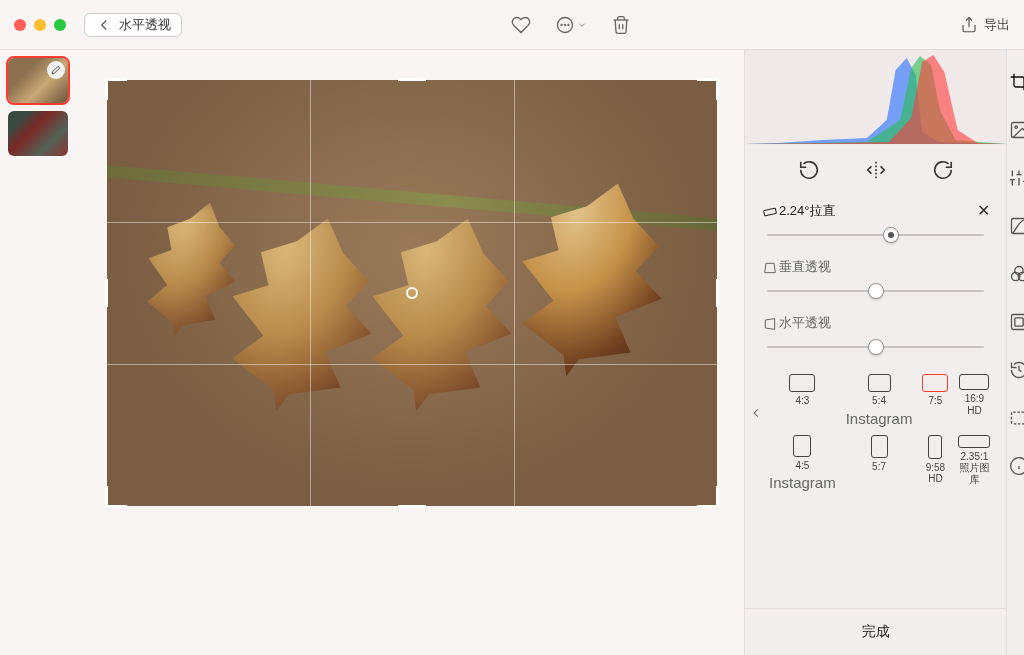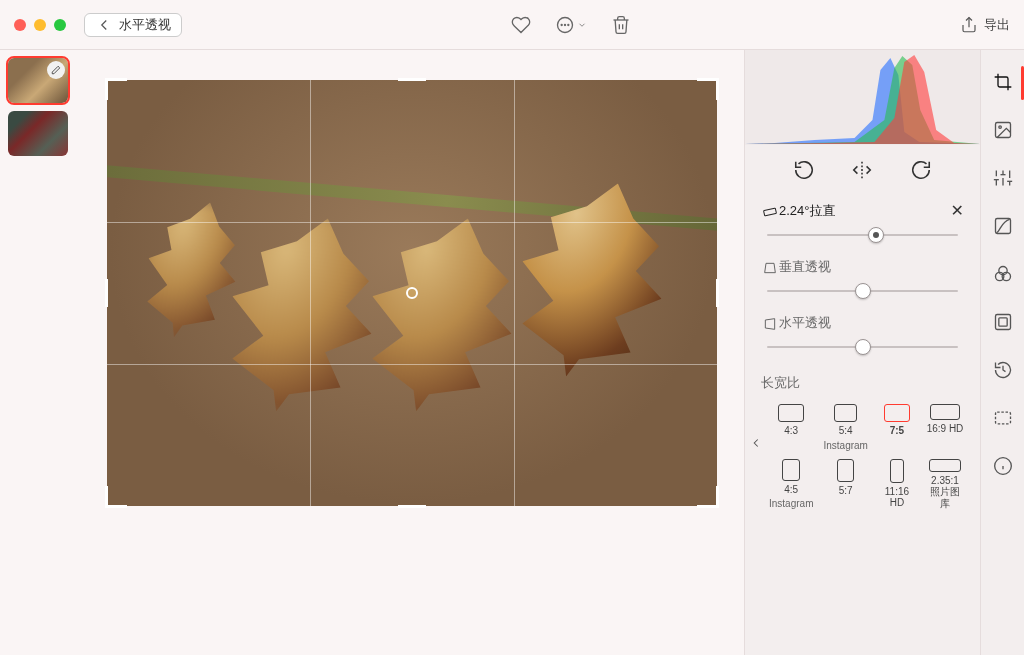--- a/index.html
+++ b/index.html
@@ -97,22 +97,22 @@
     
     .ratio-hdr { font-size: 13px; color: #666; padding: 6px 6px; }
     .ratio-grid-wrap { position: relative; }
     .ratio-nav { position: absolute; left: -6px; top: 38px; width: 14px; height: 14px; cursor: pointer;}
     .ratio-nav svg { width: 14px; height: 14px; stroke:#555; stroke-width:1.8; fill:none;}
     .ratio-grid { display: grid; grid-template-columns: repeat(4, 1fr); gap: 4px 6px; padding: 4px 4px 0 12px; }
     .ratio-item { display: flex; flex-direction: column; align-items: center; gap: 3px; cursor: pointer; padding: 2px;}
     .ratio-shape { border: 1.5px solid #444; border-radius: 3px; position: relative; }
     .ratio-shape.sel { border-color: #ff3b30; }
     .ratio-txt { font-size: 10px; color: #444; text-align: center; line-height: 1.15; }
-    .ratio-item.sel .ratio-txt { font-weight: 700; }
-    .ratio-sub { font-size: 10px; color: #666; }
+    .ratio-item.sel .ratio-txt { font-weight: 400; }
+    .ratio-sub { font-size: 15px; color: #666; }
     
     .done-btn { text-align: center; padding: 14px; font-size: 14px; color: #222; border-top: 1px solid #e5dcdc; cursor: pointer;}
   </style>
 </head>
 <body>
 
 <div class="toolbar">
   <div class="traffic-lights">
     <div class="tl tl-red"></div>
     <div class="tl tl-yellow"></div>
@@ -260,21 +260,20 @@
                 <polygon points="5 6 19 4 19 20 5 18"></polygon>
               </svg>
             <span>水平透视</span>
           </div>
           <div class="slider-track">
             <div class="slider-line"></div>
             <div class="slider-thumb" id="thumb-hpers" style="left: 50%;"></div>
           </div>
         </div>
 
-        <div class="ratio-hdr">长宽比</div>
         <div class="ratio-grid-wrap">
           <div class="ratio-nav"><svg viewBox="0 0 24 24">
                 <polyline points="15 18 9 12 15 6"></polyline>
               </svg></div>
           <div class="ratio-grid" id="ratio-grid">
               <div class="ratio-item">
                 <div class="ratio-shape" style="width: 26px; height: 18px;"></div>
                 <div class="ratio-txt">4:3</div>
               </div>
               <div class="ratio-item">
@@ -294,30 +293,31 @@
                 <div class="ratio-shape" style="width: 18px; height: 22px;"></div>
                 <div class="ratio-txt">4:5</div>
                 <div class="ratio-sub">Instagram</div>
               </div>
               <div class="ratio-item">
                 <div class="ratio-shape" style="width: 17px; height: 23px;"></div>
                 <div class="ratio-txt">5:7</div>
               </div>
               <div class="ratio-item">
                 <div class="ratio-shape" style="width: 14px; height: 24px;"></div>
-                <div class="ratio-txt">11:16 HD</div>
+                <div class="ratio-txt">9:58 HD</div>
               </div>
               <div class="ratio-item">
                 <div class="ratio-shape" style="width: 32px; height: 13px;"></div>
                 <div class="ratio-txt">2.35:1 照片图库</div>
               </div>
             </div>
         </div>
       </div>
 
+      <div class="done-btn">完成</div>
     </div>
 
     <div class="tool-strip">
       <div class="active-indicator"></div>
       <div class="tool active">
           <svg viewBox="0 0 24 24">
             <path d="M6 2v14a2 2 0 0 0 2 2h14"></path>
             <path d="M18 22V8a2 2 0 0 0-2-2H2"></path>
           </svg>
         </div>

